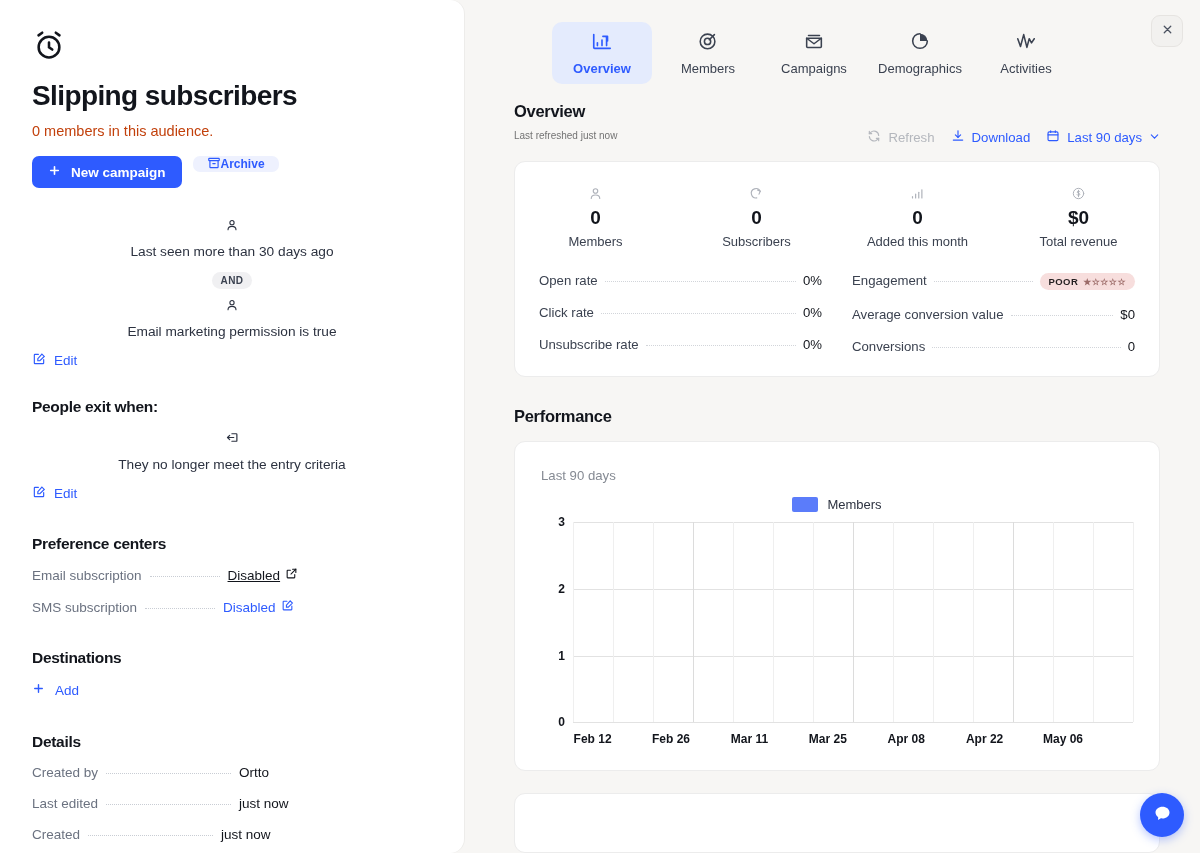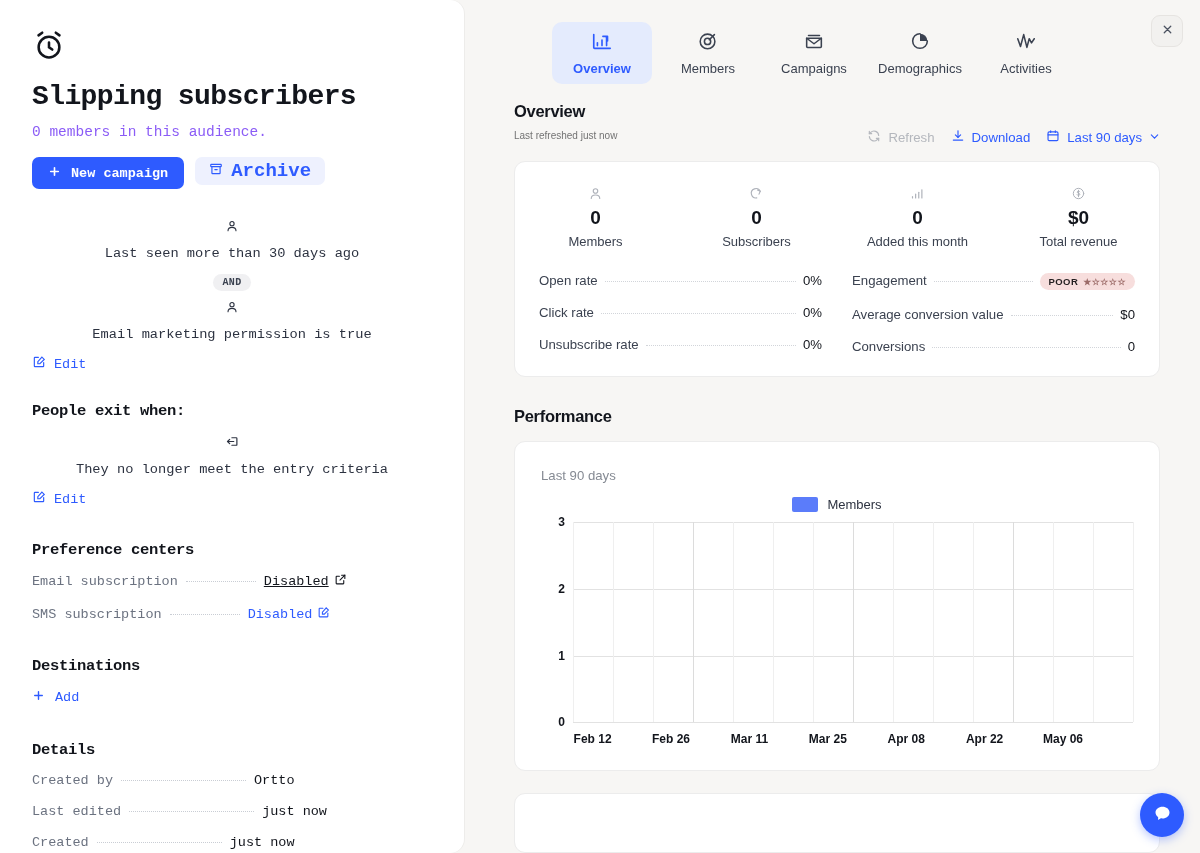--- a/index.html
+++ b/index.html
@@ -16,40 +16,39 @@
   .sidebar {
     width: 464px; height: 853px;
     background: #ffffff;
     border-top-right-radius: 14px;
     border-bottom-right-radius: 14px;
     padding: 28px 32px 12px 32px;
     overflow: hidden;
     position: relative;
     z-index: 2;
     box-shadow: 1px 0 0 rgba(0,0,0,0.04);
-    font-family: Liberation Mono, monospace;
   }
   .clock-icon { margin-bottom: 14px; }
   .title {
     font-size: 28px; font-weight: 700; letter-spacing: -0.6px;
     color: #12151c; line-height: 1.15; margin-bottom: 11px;
   }
-  .subtitle { font-size: 14.5px; color: #8b5cf6; margin-bottom: 17px; }
+  .subtitle { font-size: 14.5px; color: #c2410c; margin-bottom: 17px; }
 
   .btn-row { display: flex; gap: 11px; margin-bottom: 30px; }
   .btn-primary {
     background: #2e5bff; color: #fff; border: none; border-radius: 7px;
     padding: 0 16px; height: 32px; font-size: 13.5px; font-weight: 700;
     display: inline-flex; align-items: center; gap: 10px; cursor: pointer;
     font-family: inherit;
   }
   .btn-secondary {
     background: #eef1fe; color: #2e5bff; border: none; border-radius: 7px;
-    padding: 0 14px; height: 28px; font-size: 19px; font-weight: 700;
-    display: inline-flex; align-items: center; gap: 8px; cursor: pointer;
+    padding: 0 14px; height: 16px; font-size: 12px; font-weight: 700;
+    display: inline-flex; align-items: center; gap: 0; cursor: pointer;
     font-family: inherit;
   }
 
   .sec-title {
     font-size: 15.5px; font-weight: 700; color: #12151c;
     letter-spacing: -0.3px; margin-bottom: 14px;
   }
   .sec { margin-bottom: 28px; }
   .crit-row {
     display: flex; align-items: center; gap: 9px;

